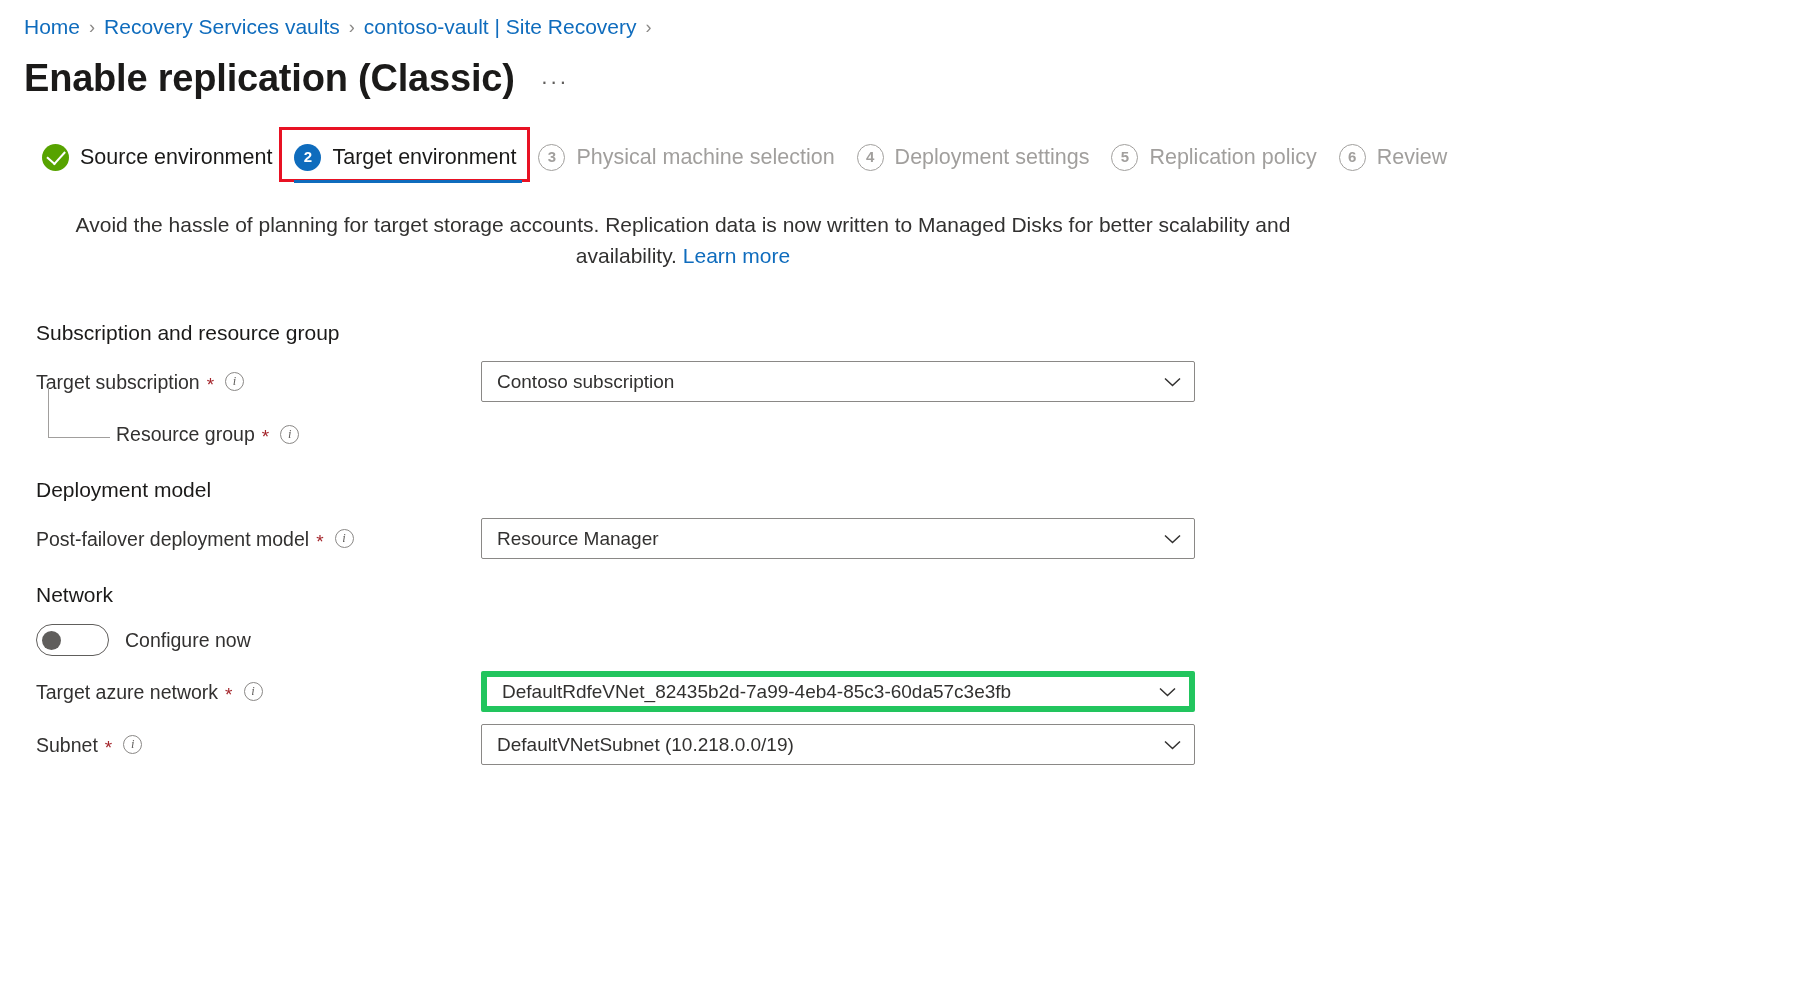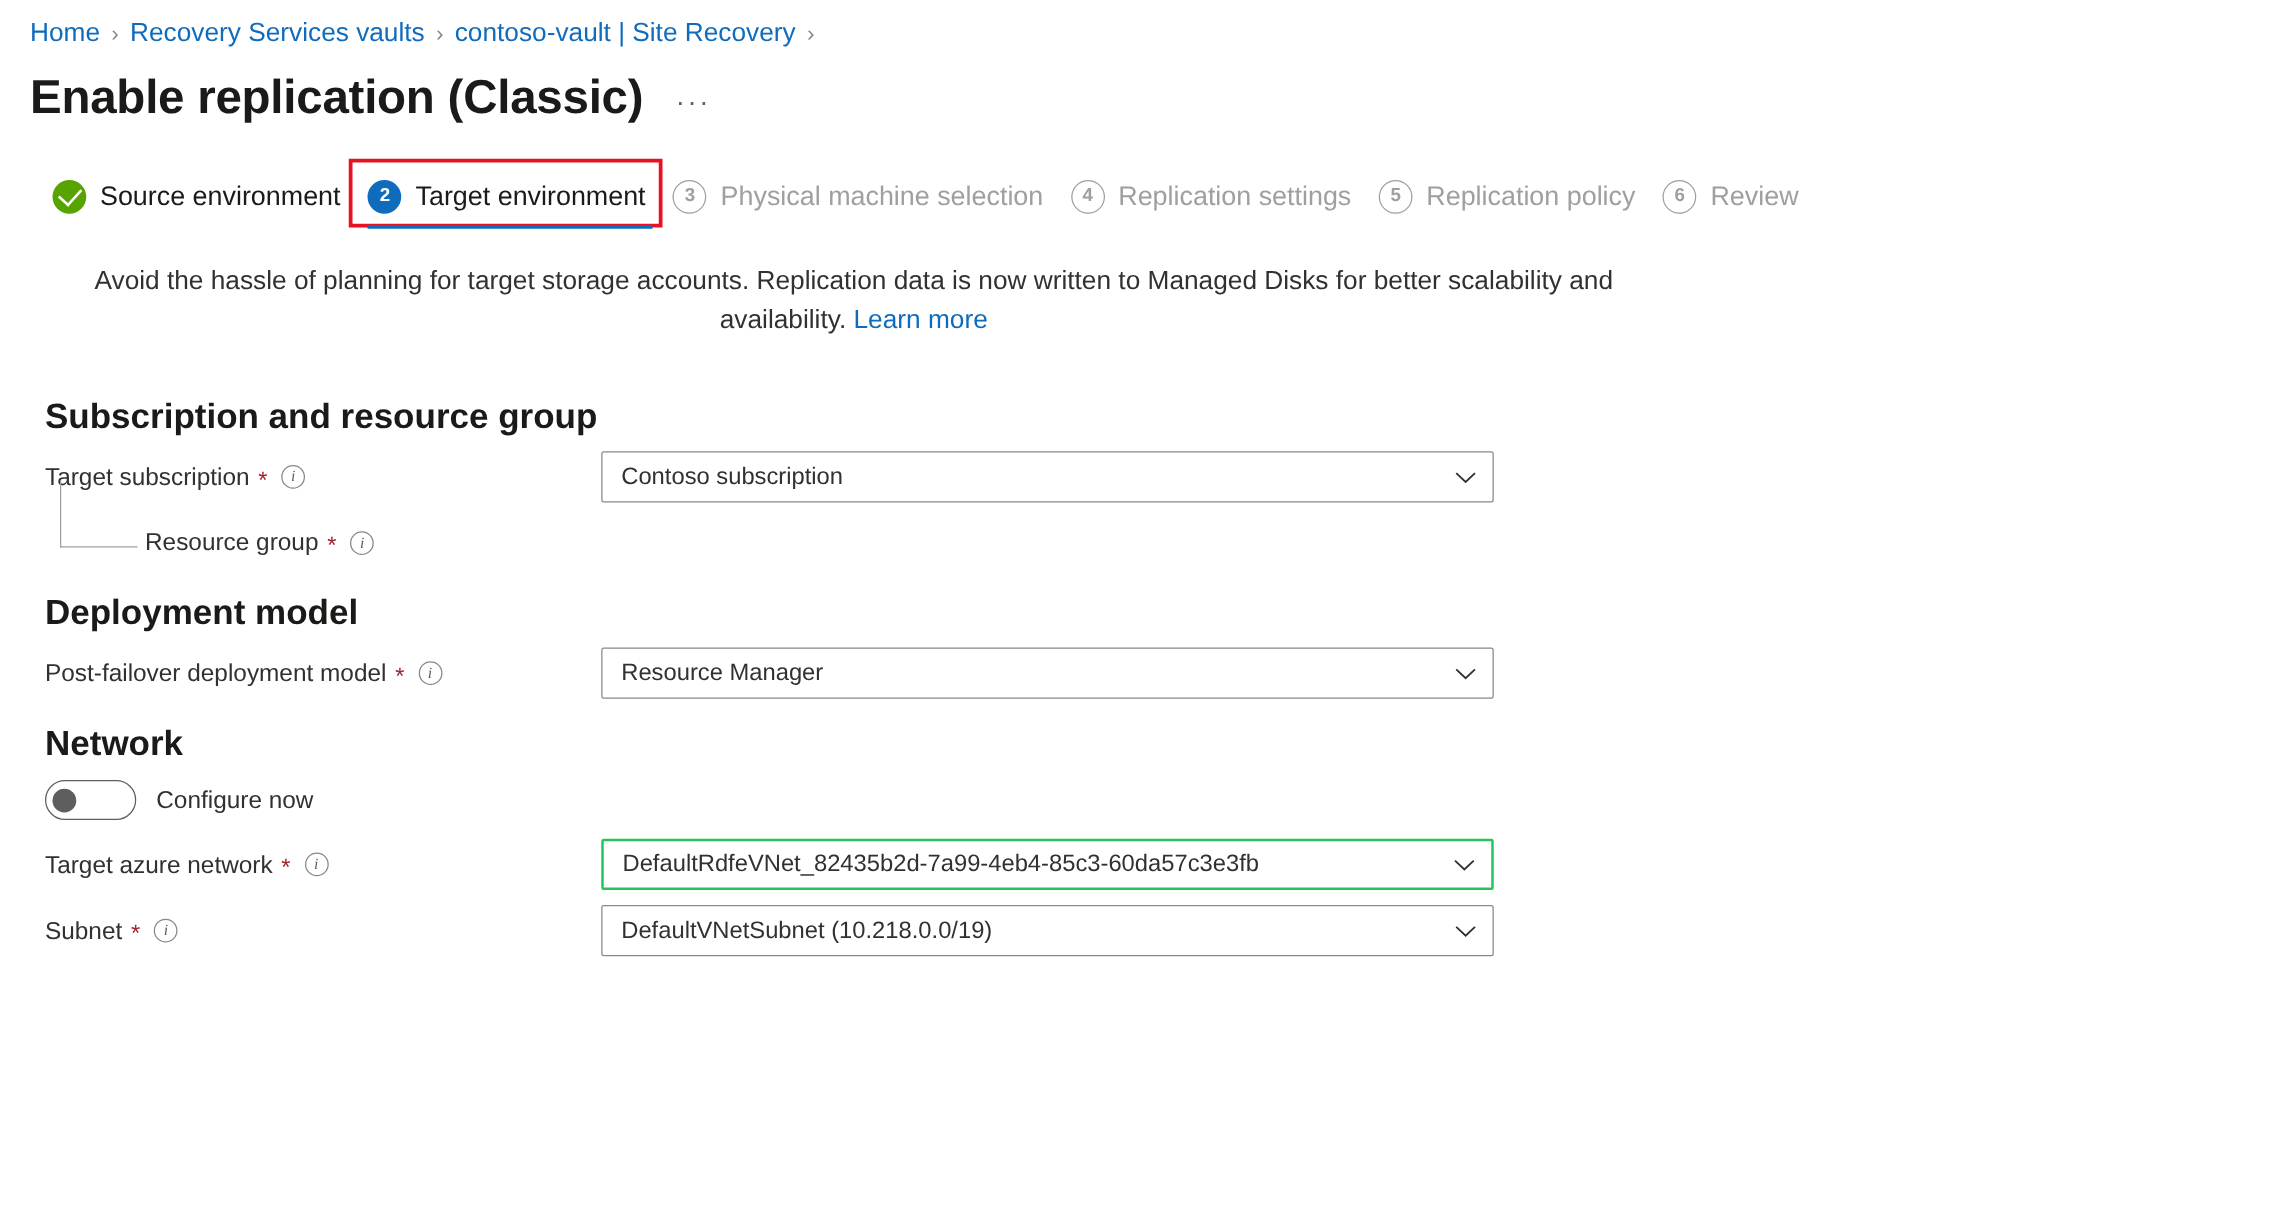--- a/index.html
+++ b/index.html
@@ -159,22 +159,22 @@
   }
   .desc a {
     color: #0f6cbd;
     text-decoration: none;
     cursor: pointer;
   }
 
   
   .form { padding: 22px 0 0 36px; }
   .section-head {
-    font-size: 28px;
-    font-weight: 700;
+    font-size: 21px;
+    font-weight: 400;
     color: #1b1a19;
     margin: 22px 0 14px 0;
     line-height: 28px;
   }
   .section-head.first { margin-top: 26px; }
 
   .field-row {
     display: flex;
     align-items: center;
     margin-bottom: 12px;
@@ -225,21 +225,21 @@
     display: flex;
     align-items: center;
     justify-content: space-between;
     padding: 0 13px 0 15px;
     font-size: 19px;
     color: #323130;
     cursor: pointer;
     border-radius: 2px;
   }
   .select-box.focused {
-    border: 2px solid #22c55e;
+    border: 6px solid #22c55e;
   }
   .select-value {
     overflow: hidden;
     text-overflow: ellipsis;
     white-space: nowrap;
     line-height: 26px;
   }
   .chevron {
     flex: none;
     width: 17px;
@@ -324,21 +324,21 @@
       <span class="step-label">Target environment</span>
     </div>
 
     <div class="step pending">
       <span class="step-num">3</span>
       <span class="step-label">Physical machine selection</span>
     </div>
 
     <div class="step pending">
       <span class="step-num">4</span>
-      <span class="step-label">Replication settings</span>
+      <span class="step-label">Deployment settings</span>
     </div>
 
     <div class="step pending">
       <span class="step-num">5</span>
       <span class="step-label">Replication policy</span>
     </div>
 
     <div class="step pending">
       <span class="step-num">6</span>
       <span class="step-label">Review</span>

